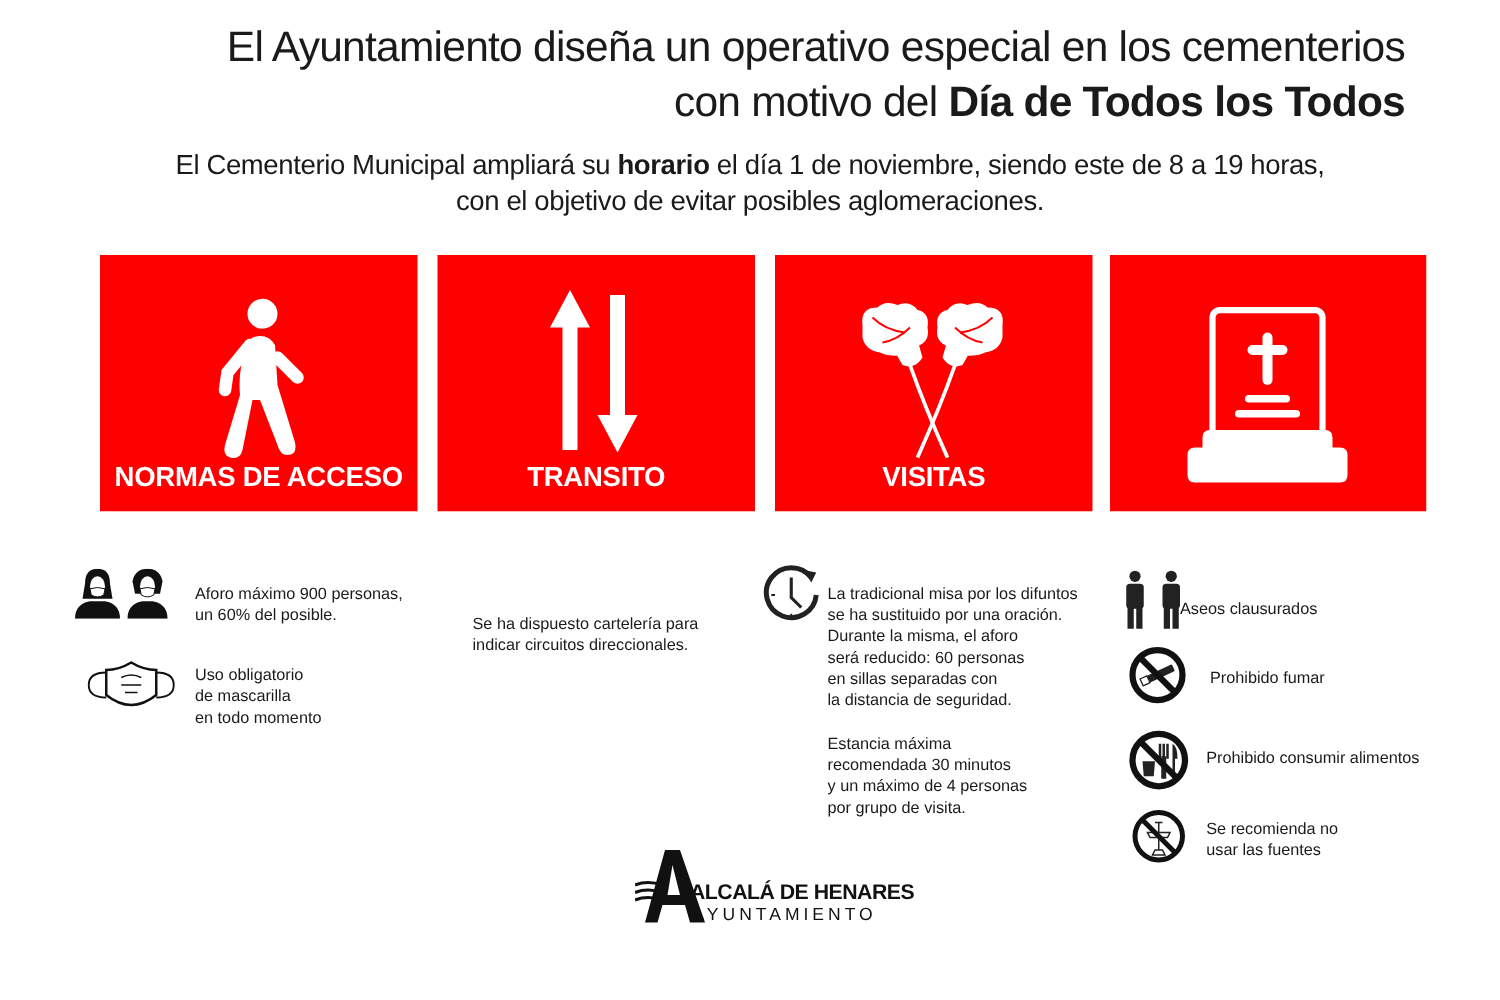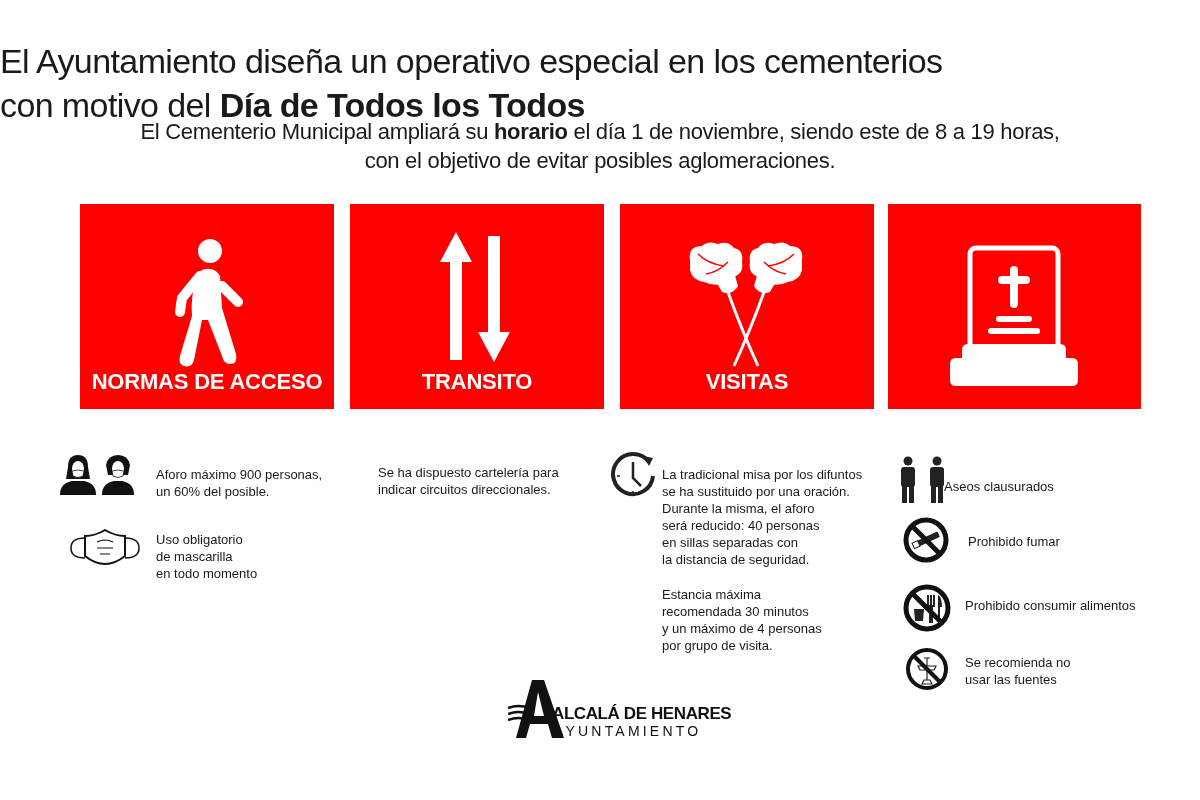--- a/index.html
+++ b/index.html
@@ -1,19 +1,19 @@
 <!DOCTYPE html>
 <html><head>
 <meta charset="utf-8">
 <style>
   * { box-sizing: border-box; margin: 0; padding: 0; }
   html, body { width: 1200px; height: 800px; background: #ffffff; overflow: hidden; }
   body { font-family: "Liberation Sans", "DejaVu Sans", sans-serif; color: #1a1a1a; position: relative; }
 
-  .headline { position: absolute; top: 39px; left: 0; width: 1124px; text-align: left; }
+  .headline { position: absolute; top: 16px; left: 0; width: 1124px; text-align: right; }
   .headline .l1 { font-size: 34px; line-height: 44px; letter-spacing: -0.6px; font-weight: normal; }
   .headline .l2 { font-size: 34px; line-height: 44px; letter-spacing: -0.6px; font-weight: normal; }
   .headline b { font-weight: bold; }
   .subhead { position: absolute; top: 117px; left: 0; width: 1200px; text-align: center; }
   .subhead .s1, .subhead .s2 { font-size: 22px; line-height: 29px; letter-spacing: -0.3px; }
 
   .tile { position: absolute; top: 204px; height: 205px; background: #ff0000; }
   .tile .label { position: absolute; left: 0; right: 0; bottom: 14px; text-align: center; color: #ffffff; font-weight: bold; font-size: 22px; letter-spacing: -0.2px; }
   .tile svg { position: absolute; }
 
@@ -116,36 +116,36 @@
   <path d="M56 10 Q70 10 70 20 Q70 30 56 30" fill="none" stroke="#111" stroke-width="1.5"></path>
   <path d="M16 8 Q26 8 36 2 Q46 8 56 8 L56 28 Q46 36 36 36 Q26 36 16 28 Z" fill="#fff" stroke="#111" stroke-width="2"></path>
   <path d="M28 14 Q36 10 44 14 M28 20 L44 20 M31 26 L41 26" stroke="#111" stroke-width="1.2" fill="none"></path>
 </svg>
 <div class="note" style="left:156px;top:531px">
   <div>Uso obligatorio</div>
   <div>de mascarilla</div>
   <div>en todo momento</div>
 </div>
 
-<div class="note" style="left:378px;top:464px">
+<div class="note" style="left:378px;top:490px">
   <div>Se ha dispuesto cartelería para</div>
   <div>indicar circuitos direccionales.</div>
 </div>
 
 <svg class="ico" style="left:609px;top:452px" width="48" height="48" viewBox="0 0 48 48">
   <path d="M40 10 A20 20 0 1 0 44 24" fill="none" stroke="#222" stroke-width="4"></path>
   <polygon points="34,4 44,6 40,14" fill="#222"></polygon>
   <path d="M24 10 L24 26 L32 34" stroke="#222" stroke-width="2.5" fill="none"></path>
   <path d="M8 24 L11 24 M24 39 L24 42" stroke="#222" stroke-width="1.5"></path>
 </svg>
 <div class="note" style="left:662px;top:466px">
   <div>La tradicional misa por los difuntos</div>
   <div>se ha sustituido por una oración.</div>
   <div>Durante la misma, el aforo</div>
-  <div>será reducido: 40 personas</div>
+  <div>será reducido: 60 personas</div>
   <div>en sillas separadas con</div>
   <div>la distancia de seguridad.</div>
 </div>
 <div class="note" style="left:662px;top:586px">
   <div>Estancia máxima</div>
   <div>recomendada 30 minutos</div>
   <div>y un máximo de 4 personas</div>
   <div>por grupo de visita.</div>
 </div>
 

